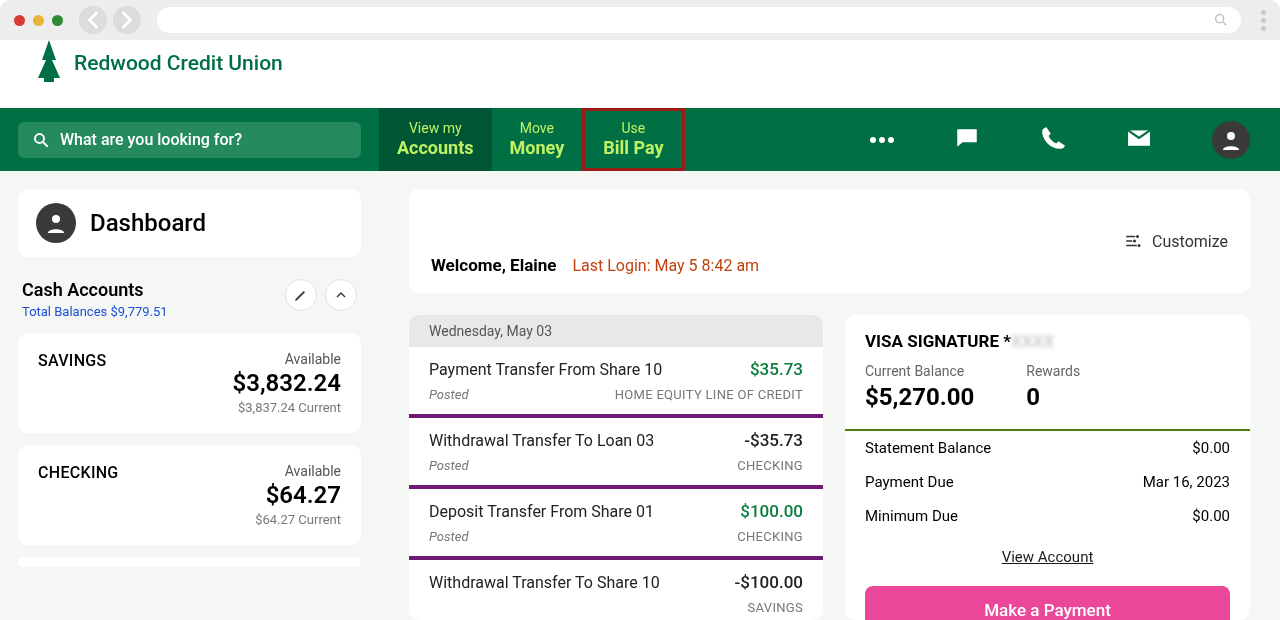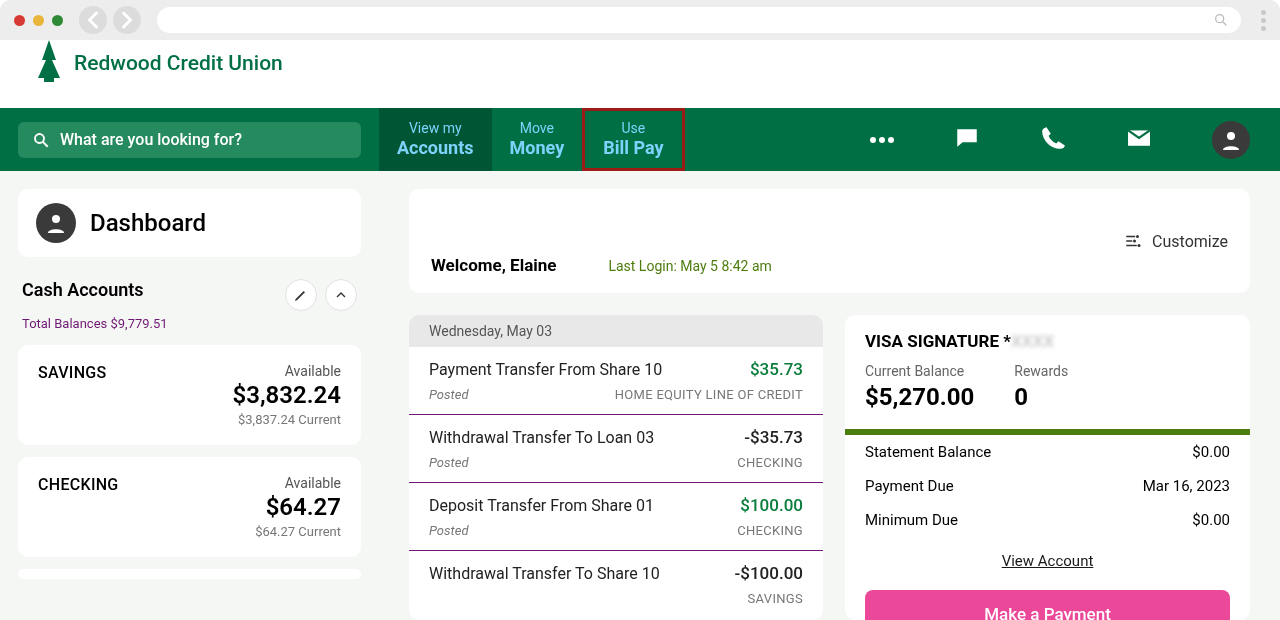--- a/index.html
+++ b/index.html
@@ -23,21 +23,21 @@
   .logo { display:flex; align-items:center; gap:10px; color:#006f44; }
   .logo-mark svg { width:30px; height:42px; fill:#006f44; }
   .logo-text { font-size:21px; font-weight:500; color:#006f44; position:relative;}
 
   
   .nav-bar { height: 63px; background:#006f44; display:flex; align-items:stretch; }
   .search-wrap { width:379px; display:flex; align-items:center; padding:0 18px;}
   .search-input { flex:1; height:36px; background:#268a5f; border:none; border-radius:6px; display:flex; align-items:center; padding:0 14px; color:#fff; gap:10px;}
   .search-input svg{width:18px;height:18px;fill:#fff;}
   .search-input span{color:#fff;font-size:16px;font-weight:500;}
-  .nav-item { display:flex; flex-direction:column; align-items:center; justify-content:center; color:#7dd3fc; padding:0 18px; text-align:center; line-height:1.2;}
+  .nav-item { display:flex; flex-direction:column; align-items:center; justify-content:center; color:#bef264; padding:0 18px; text-align:center; line-height:1.2;}
   .nav-item .small{font-size:14px;font-weight:400;}
   .nav-item .big{font-size:18px;font-weight:700;}
   .nav-item.active{ background:#005534;}
   .nav-item.highlighted{ border:3px solid #9b1b17; }
   .nav-right { margin-left:auto; display:flex; align-items:center; gap:60px; padding-right:30px;}
   .nav-icon svg{width:26px;height:26px;fill:#fff;}
   .more-dots{display:flex;gap:3px;}
   .more-dots span{width:6px;height:6px;border-radius:50%;background:#fff;}
   .profile-circle{width:38px;height:38px;border-radius:50%;background:#3a3a3a;display:flex;align-items:center;justify-content:center;}
   .profile-circle svg{width:24px;height:24px;fill:#fff;}
@@ -47,63 +47,63 @@
   .sidebar { width:379px; background:#f5f7f5; padding:18px; overflow:hidden;}
   .content { flex:1; background:#f5f7f5; padding:18px 30px 0 30px; display:flex; gap:22px; flex-direction:column; overflow:hidden;}
 
   
   .dash-card { background:#fff; border-radius:10px; padding:14px 18px; display:flex; align-items:center; gap:14px; margin-bottom:18px;}
   .dash-icon{width:40px;height:40px;border-radius:50%;background:#3a3a3a;display:flex;align-items:center;justify-content:center;}
   .dash-icon svg{width:24px;height:24px;fill:#fff;}
   .dash-title{font-size:24px;font-weight:500;}
   .cash-header{display:flex;align-items:flex-start;justify-content:space-between; padding:4px 4px 14px 4px;}
   .cash-header h3{font-size:18px;font-weight:600;}
-  .cash-header .sub{font-size:13px;color:#701a75;margin-top:16px;text-align:center;}
+  .cash-header .sub{font-size:13px;color:#1d4ed8;margin-top:4px;text-align:center;}
   .cash-actions{display:flex;gap:8px;}
   .circ-btn{width:32px;height:32px;border-radius:16px;background:#fff;display:flex;align-items:center;justify-content:center;border:1px solid #e2e2e2;}
   .circ-btn svg{width:16px;height:16px;fill:#333;}
   .acct-card{background:#fff;border-radius:10px;padding:18px 20px;margin-bottom:12px;display:flex;justify-content:space-between;}
   .acct-name{font-size:16px;font-weight:500;letter-spacing:0.3px;}
   .acct-right{text-align:right;}
   .acct-avail{font-size:14px;color:#555;}
   .acct-amt{font-size:24px;font-weight:600;margin-top:2px;}
   .acct-cur{font-size:13px;color:#777;margin-top:3px;}
 
   
   .welcome{background:#fff;border-radius:10px;padding:18px 22px;display:flex;align-items:center;justify-content:space-between;}
   .welcome-left{display:flex;gap:16px;align-items:baseline;}
   .welcome-name{font-size:17px;font-weight:700;margin-top:48px;}
-  .welcome-login{font-size:14px;color:#4d7c0f;margin-left:36px;}
+  .welcome-login{font-size:16px;color:#c2410c;}
   .customize{display:flex;align-items:center;gap:10px;font-size:16px;color:#333;}
   .customize svg{width:18px;height:18px;fill:#333;}
 
   .content-row{display:flex;gap:22px; flex:1; min-height:0;}
   .panel{background:#fff;border-radius:10px;flex:1;overflow:hidden;display:flex;flex-direction:column;}
   .panel.visa{max-width:405px;}
 
   .panel-head{padding:16px 20px;display:flex;align-items:center;justify-content:space-between;}
   .panel-title{font-size:17px;font-weight:700;}
   .panel-menu{display:flex;flex-direction:column;gap:3px;}
   .panel-menu span{width:4px;height:4px;border-radius:50%;background:#333;}
 
   .date-row{background:#e8e8e8;padding:8px 20px;font-size:14px;color:#555;}
-  .txn{padding:12px 20px;border-bottom:1px solid #701a75;}
+  .txn{padding:12px 20px;border-bottom:4px solid #701a75;}
   .txn-top{display:flex;justify-content:space-between;align-items:center;}
   .txn-desc{font-size:16px;color:#222;}
   .txn-amt{font-size:17px;font-weight:500;}
   .txn-amt.pos{color:#0a7d3c;}
   .txn-amt.neg{color:#222;}
   .txn-bot{display:flex;justify-content:space-between;margin-top:8px;font-size:13px;color:#777;}
   .txn-status{font-style:italic;}
   .txn-src{letter-spacing:0.3px;}
 
   
   .visa-title{font-size:17px;font-weight:700;padding:16px 20px 4px;}
   .visa-mask{color:#ccc;filter:blur(2px);}
-  .visa-balances{display:flex;padding:8px 20px 18px;gap:40px;border-bottom:6px solid #4d7c0f;}
+  .visa-balances{display:flex;padding:8px 20px 18px;gap:52px;border-bottom:2px solid #4d7c0f;}
   .visa-balances .lbl{font-size:14px;color:#666;}
   .visa-balances .val{font-size:24px;font-weight:700;margin-top:4px;}
   .visa-row{display:flex;justify-content:space-between;padding:8px 20px;font-size:15px;}
   .visa-link{text-align:center;padding:14px 0 6px;}
   .visa-link a{color:#1a1a1a;text-decoration:underline;font-size:15px;}
   .visa-btn{margin:14px 20px 0;background:#ec4899;color:#fff;text-align:center;padding:14px 0;border-radius:8px;font-size:17px;font-weight:500;}
 </style>
 </head>
 <body>
 

